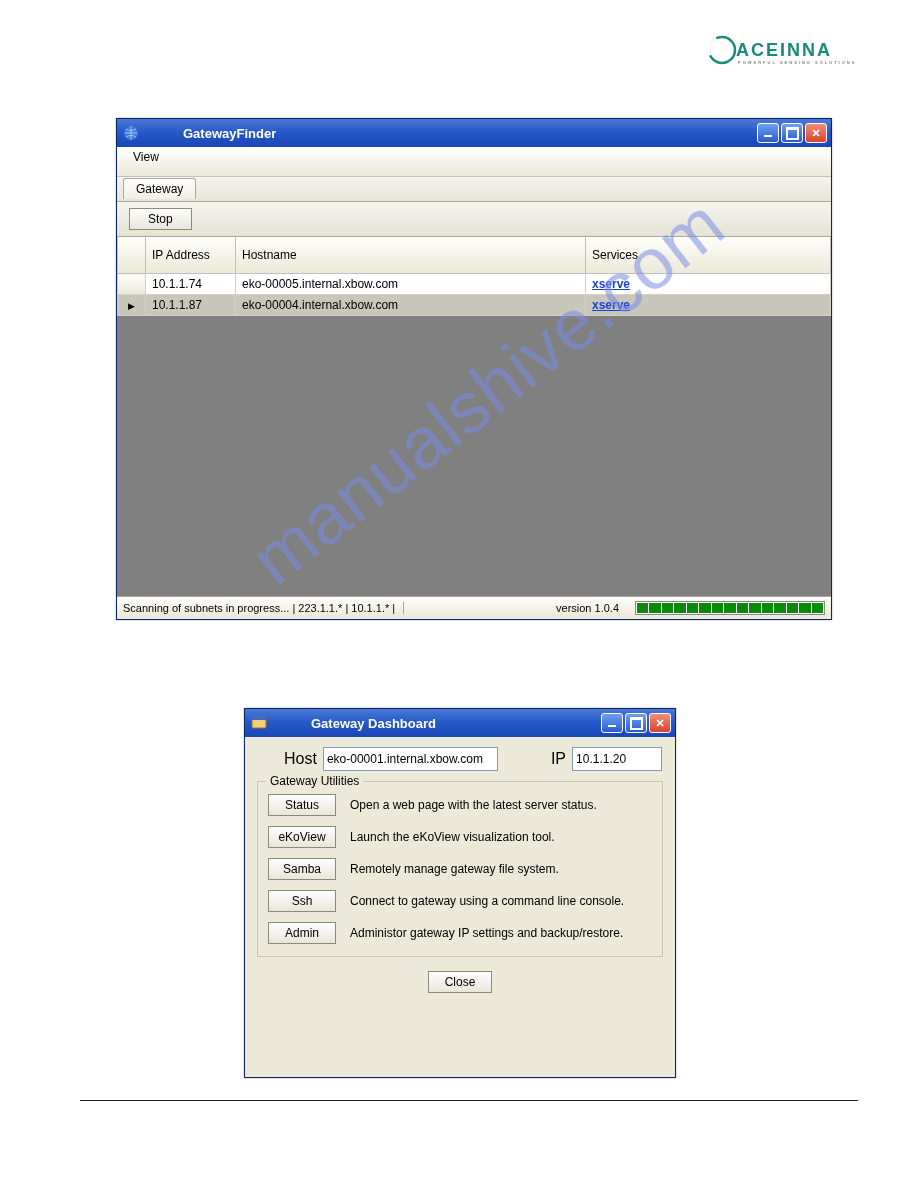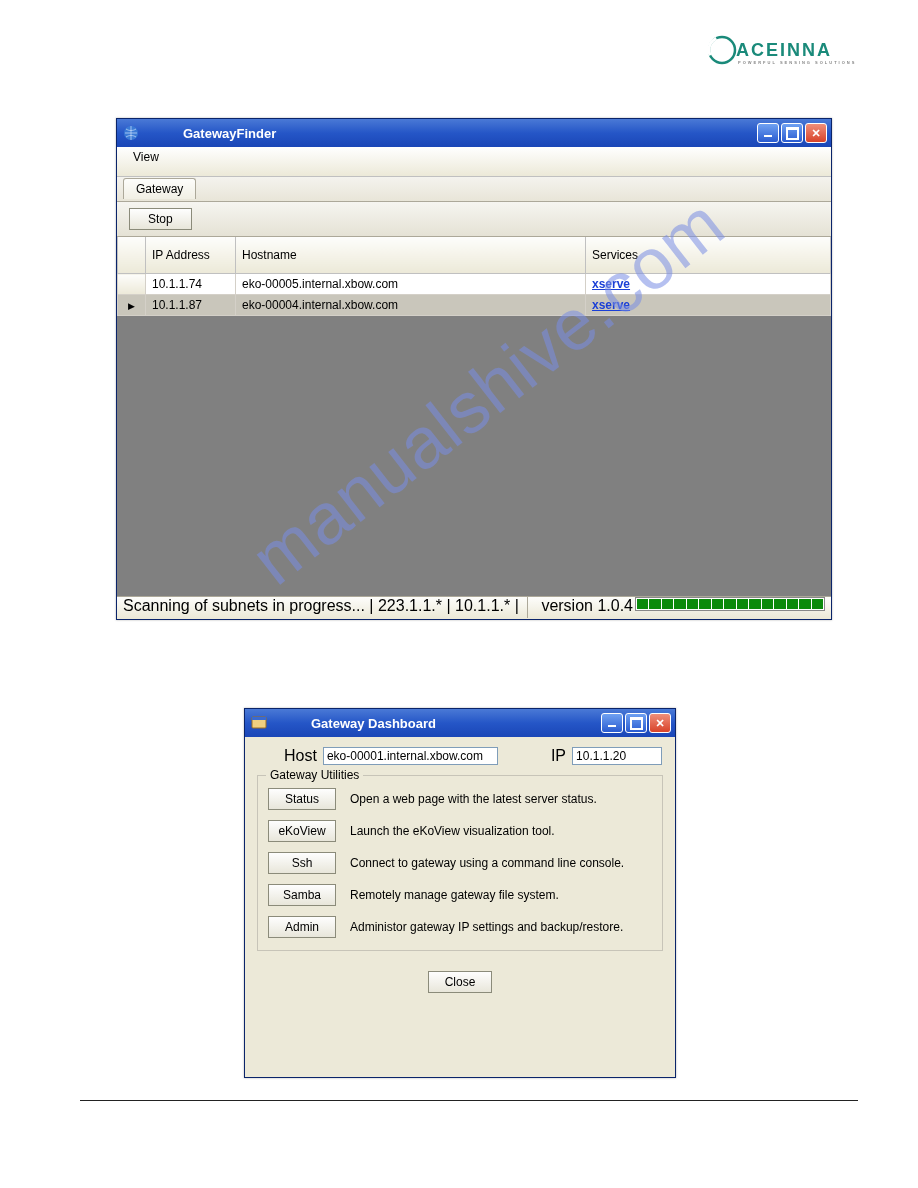--- a/index.html
+++ b/index.html
@@ -141,50 +141,51 @@
   table.grid tr.sel td:first-child::before { content:"▶"; font-size:9px; color:#000; }
   table.grid td:first-child, table.grid th:first-child { width: 28px; background: linear-gradient(#fdfdfb,#ece9d8); text-align:center;}
   .col-ip { width: 90px; }
   .col-host { width: 350px; }
   .col-svc a { color:#1a3fd6; text-decoration: underline; font-weight: bold; }
   .statusbar {
     height: 22px;
     background: linear-gradient(#fdfdfb,#ece9d8);
     border-top: 1px solid #aca899;
     display: flex;
+    align-items: center;
     padding: 0 6px;
-    font-size: 16px;
-    gap: 2px;
+    font-size: 11px;
+    gap: 16px;
   }
   .statusbar .seg { border-right:1px solid #aca899; padding-right:8px; }
   .statusbar .spacer { flex:1; }
   .progress {
     display:flex; gap:1px; width:190px; height:14px;
     border:1px solid #888; padding:1px; background:#fff;
   }
   .progress .cell { flex:1; background:#0a8a0a; }
 
   
   #win2 { left: 244px; top: 708px; width: 432px; height: 370px; }
   #win2 .content {
     background: #ece9d8;
     padding: 10px 12px 12px 12px;
     height: calc(100% - 28px);
   }
   .field-row { display:flex; align-items:center; gap:6px; margin-bottom:10px; }
   .field-row label { font-size:16px;margin-left:27px; }
   .txt {
     border:1px solid #7f9db9; background:#fff; font-size:12px;
-    padding:1px 3px; height:18px;
+    padding:1px 3px; height:24px;
   }
   .fieldset {
     border:1px solid #c7c4b8;
     padding: 12px 10px 10px 10px;
     position: relative;
-    margin-bottom: 20px;
+    margin-bottom: 14px;
   }
   .fieldset .legend {
     position:absolute; top:-8px; left:8px; background:#ece9d8;
     padding:0 4px; font-size:12px;
   }
   .util-row { display:flex; align-items:center; gap:14px; margin-bottom:10px; }
   .util-row .win-btn { width:68px; padding:3px 0; text-align:center; }
   .util-row .desc { font-size:12px; }
   .close-row { text-align:center; }
   
@@ -308,26 +309,26 @@
       <div class="legend">Gateway Utilities</div>
       <div class="util-row">
         <button class="win-btn">Status</button>
         <span class="desc">Open a web page with the latest server status.</span>
       </div>
       <div class="util-row">
         <button class="win-btn">eKoView</button>
         <span class="desc">Launch the eKoView visualization tool.</span>
       </div>
       <div class="util-row">
+        <button class="win-btn">Samba</button>
+        <span class="desc">Remotely manage gateway file system.</span>
+      </div>
+      <div class="util-row">
         <button class="win-btn">Ssh</button>
         <span class="desc">Connect to gateway using a command line console.</span>
-      </div>
-      <div class="util-row">
-        <button class="win-btn">Samba</button>
-        <span class="desc">Remotely manage gateway file system.</span>
       </div>
       <div class="util-row" style="margin-bottom:2px;">
         <button class="win-btn">Admin</button>
         <span class="desc">Administor gateway IP settings and backup/restore.</span>
       </div>
     </div>
     <div class="close-row">
       <button class="win-btn" style="padding:3px 16px">Close</button>
     </div>
   </div>

